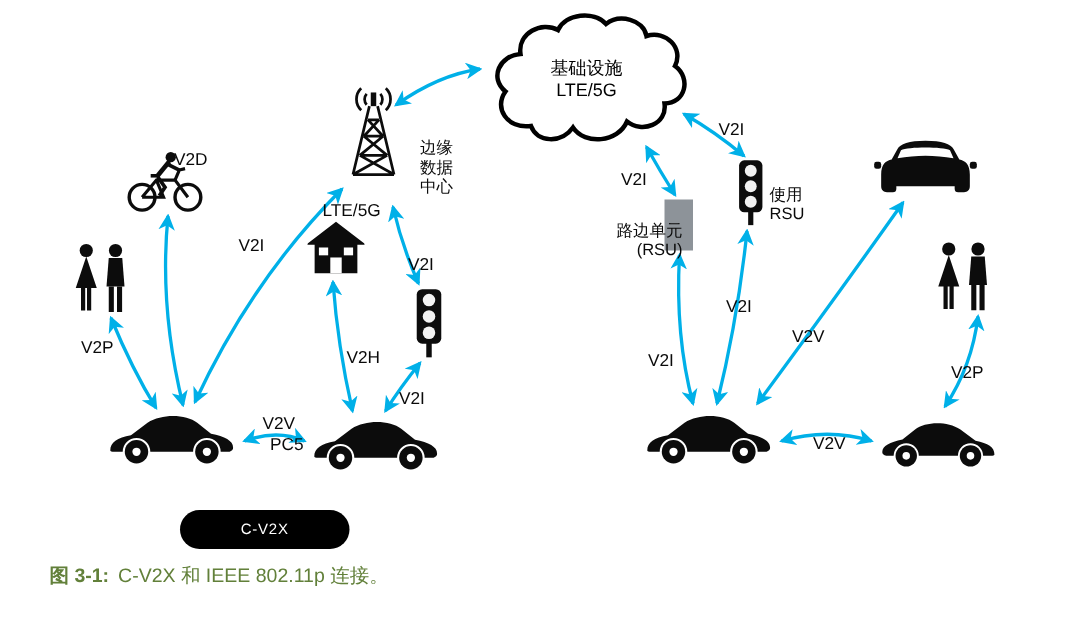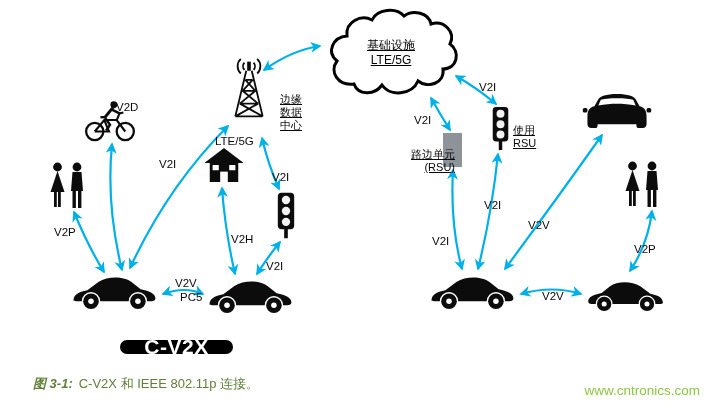--- a/index.html
+++ b/index.html
@@ -6,27 +6,27 @@
   html,body { background:#ffffff; }
   body { font-family:"Liberation Sans","DejaVu Sans",sans-serif; }
   .stage { position:relative; width:714px; height:413px; background:#fff; overflow:hidden; }
   .abs { position:absolute; }
   .arrows { left:0; top:0; pointer-events:none; }
   .arr { stroke:#00b0e8; stroke-width:2.2; fill:none; }
   .icon { position:absolute; }
   .icon svg { display:block; }
   .lbl { position:absolute; font-size:11.5px; color:#0a0a0a; white-space:nowrap; line-height:12px;margin-top:13px; }
   .zh { font-size:11px; line-height:13px; }
-  .ln { display:block;text-decoration:underline; }
+  .ln { display:block; }
   .right-al { text-align:right; }
   .cloud-label { position:absolute; left:330px; top:38px; width:122px; text-align:center; font-size:12px; line-height:15px; color:#000; }
-  .badge { position:absolute; height:14px; background:#000; color:#fff; font-weight:bold; font-size:21px; letter-spacing:.5px; border-radius:14px; display:flex; align-items:center; justify-content:center; }
+  .badge { position:absolute; height:26px; background:#000; color:#fff; font-weight:normal; font-size:10px; letter-spacing:.5px; border-radius:14px; display:flex; align-items:center; justify-content:center; }
   .rsu { position:absolute; background:#8d9399; }
   .caption { position:absolute; left:33px; top:375px; font-size:13px; color:#62803a; }
-  .cap-prefix { font-weight:bold; margin-right:6px;font-style:italic; }
+  .cap-prefix { font-weight:bold; margin-right:6px; }
   .watermark { position:absolute; right:14px; top:383px; font-size:13.5px; color:#8dc63f; }
 </style>
 </head>
 <body>
 
 <div class="stage">
 
   <svg class="abs arrows" width="714" height="413" viewBox="0 0 714 413">
     <defs>
       <marker id="ah" viewBox="0 0 10 10" refX="8.5" refY="5" markerWidth="5" markerHeight="5" orient="auto-start-reverse">
@@ -221,15 +221,14 @@
   <div class="lbl" style="left:432px;top:222px">V2I</div>
   <div class="lbl" style="left:484px;top:186px">V2I</div>
   <div class="lbl" style="left:528px;top:206px">V2V</div>
   <div class="lbl" style="left:542px;top:277px">V2V</div>
   <div class="lbl" style="left:634px;top:230px">V2P</div>
 
 
   <div class="caption">
     <span class="cap-prefix">图 3-1:</span><span>C-V2X 和 IEEE 802.11p 连接。</span>
   </div>
-  <div class="watermark">www.cntronics.com</div>
 
 </div>
 
 </body></html>

